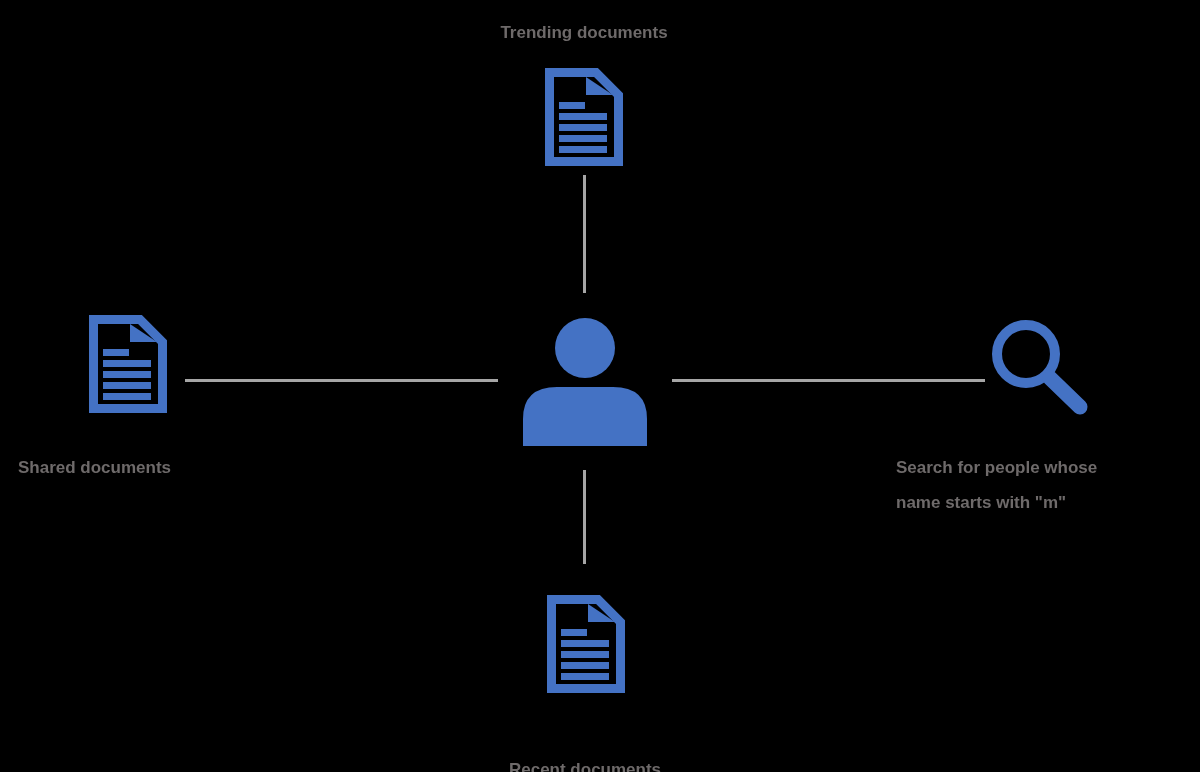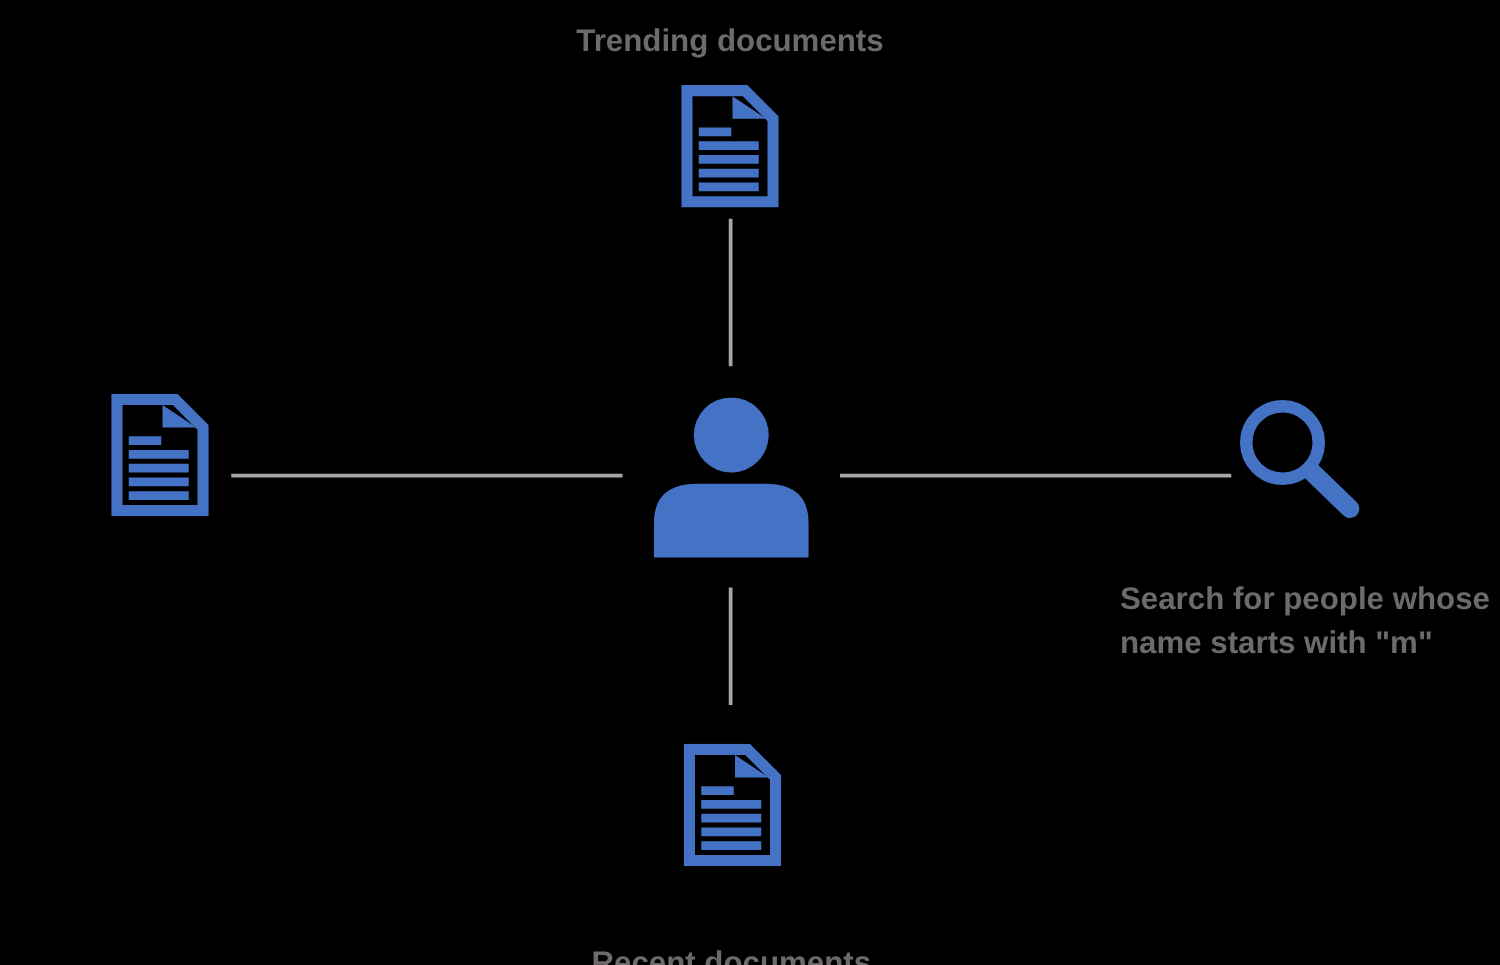--- a/index.html
+++ b/index.html
@@ -14,21 +14,21 @@
     position: relative;
     width: 1200px;
     height: 772px;
     background: var(--background);
     overflow: hidden;
     font-family: "Liberation Sans", sans-serif;
   }
   .label {
     position: absolute;
     color: var(--label);
-    font-size: 25px;
+    font-size: 17px;
     font-weight: 700;
     white-space: nowrap;
     line-height: 30px;
   }
   .label.centered { transform: translateX(-50%); }
   .label-multiline { line-height: 35px; }
   .label-multiline span { display: block; }
   .connector { position: absolute; background: var(--connector); }
   .icon { position: absolute; line-height: 0; }
   svg .fill { fill: var(--accent); }
@@ -68,38 +68,39 @@
     <svg width="78" height="98" viewBox="0 0 78 98" aria-hidden="true">
       <path class="stroke" d="M4.5,4.5 L51,4.5 L73.5,27 L73.5,93.5 L4.5,93.5 Z" stroke-width="9" stroke-linejoin="miter"></path>
       <polygon class="fill" points="41,9 41,27 68,27"></polygon>
       <rect class="fill" x="14" y="34" width="26" height="7"></rect>
       <rect class="fill" x="14" y="45" width="48" height="7"></rect>
       <rect class="fill" x="14" y="56" width="48" height="7"></rect>
       <rect class="fill" x="14" y="67" width="48" height="7"></rect>
       <rect class="fill" x="14" y="78" width="48" height="7"></rect>
     </svg>
   </div>
+  <div class="label" style="left:18px; top:453px;">Shared documents</div>
 
   <div class="icon" style="left:547px; top:595px;">
     <svg width="78" height="98" viewBox="0 0 78 98" aria-hidden="true">
       <path class="stroke" d="M4.5,4.5 L51,4.5 L73.5,27 L73.5,93.5 L4.5,93.5 Z" stroke-width="9" stroke-linejoin="miter"></path>
       <polygon class="fill" points="41,9 41,27 68,27"></polygon>
       <rect class="fill" x="14" y="34" width="26" height="7"></rect>
       <rect class="fill" x="14" y="45" width="48" height="7"></rect>
       <rect class="fill" x="14" y="56" width="48" height="7"></rect>
       <rect class="fill" x="14" y="67" width="48" height="7"></rect>
       <rect class="fill" x="14" y="78" width="48" height="7"></rect>
     </svg>
   </div>
   <div class="label centered" style="left:585px; top:723px;margin-top:32px;">Recent documents</div>
 
   <div class="icon" style="left:990px; top:318px;">
     <svg width="104" height="104" viewBox="0 0 104 104" aria-hidden="true">
       <circle class="stroke" cx="36" cy="36" r="29" stroke-width="10"></circle>
       <line class="stroke" x1="60" y1="60" x2="90" y2="89" stroke-width="15" stroke-linecap="round"></line>
     </svg>
   </div>
-  <div class="label label-multiline" style="left:896px; top:450px;margin-top:12px;">
+  <div class="label label-multiline" style="left:896px; top:450px;">
     <span>Search for people whose</span>
     <span>name starts with "m"</span>
   </div>
 
 </div>
 
 </body></html>

